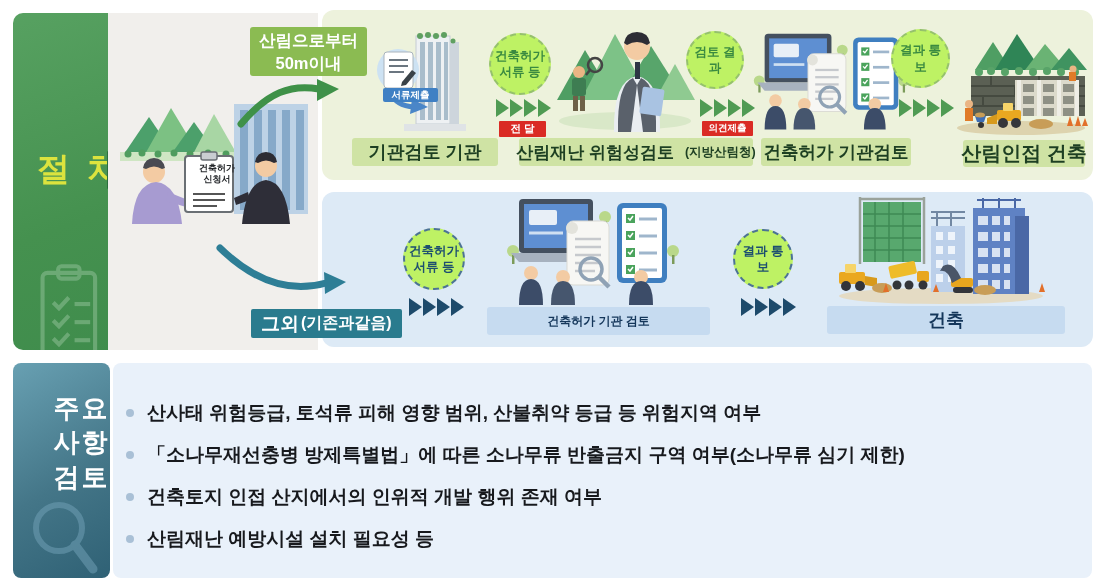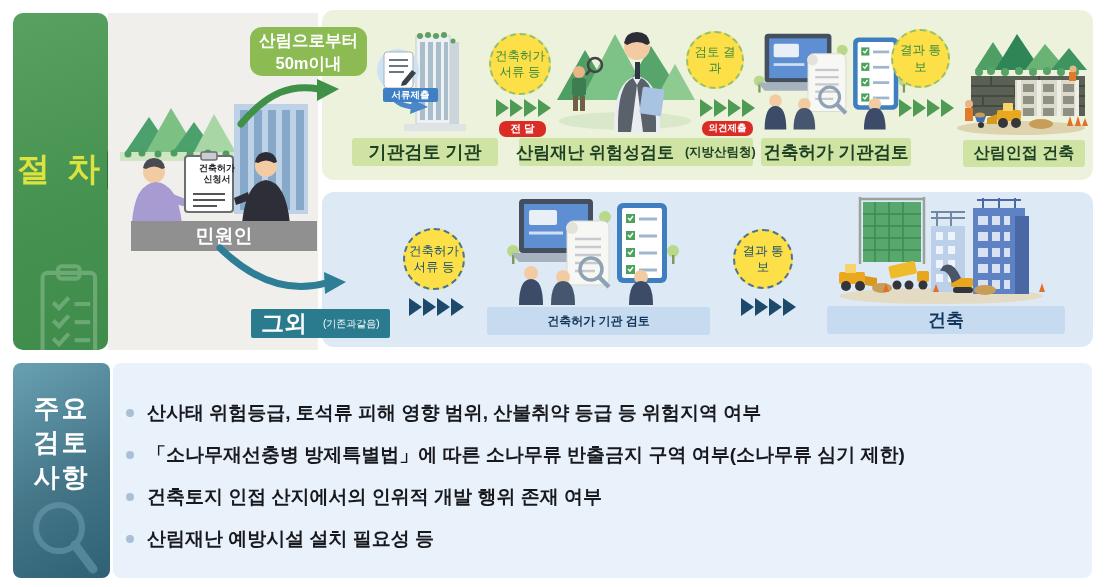--- a/index.html
+++ b/index.html
@@ -2,75 +2,75 @@
 <html><head>
 <meta charset="utf-8">
 <style>
   html,body{margin:0;padding:0;background:#fff;}
   .canvas{position:relative;width:1105px;height:587px;background:#ffffff;overflow:hidden;
           font-family:"Liberation Sans","DejaVu Sans",sans-serif;}
   .abs{position:absolute;}
 
   
   .side-green{position:absolute;left:13px;top:13px;width:95px;height:337px;border-radius:10px;
-    background:linear-gradient(160deg,#57a161 0%,#45914f 60%,#3f8c4c 100%);overflow:hidden;}
+    background:linear-gradient(160deg,#57a161 0%,#45914f 60%,#3f8c4c 100%);overflow:hidden;padding-left:40px;}
   .side-green-label{position:absolute;left:0;top:134px;width:100%;text-align:center;
     font-size:33px;font-weight:700;color:#dce33e;letter-spacing:4px;}
   .clip-mark{position:absolute;left:16px;top:250px;opacity:.55;}
   .side-tip{position:absolute;left:107px;top:151px;width:0;height:0;
     border-top:19px solid transparent;border-bottom:19px solid transparent;border-left:28px solid #2c6f3d;}
 
   
   .applicant-zone{position:absolute;left:108px;top:13px;width:210px;height:337px;background:#f1efec;}
   .illu{position:absolute;}
   .doc-text{position:absolute;left:187px;top:163px;width:60px;text-align:center;
     font-size:9px;font-weight:700;color:#26292c;line-height:1.2;z-index:6;}
   .doc-text span{display:block;}
   .minwonin{position:absolute;left:131px;top:221px;width:186px;height:30px;background:#909090;
     color:#fff;font-size:19px;font-weight:700;display:flex;align-items:center;justify-content:center;z-index:5;}
 
   
   .badge-forest{position:absolute;left:250px;top:27px;width:117px;height:49px;background:#8bbb52;
-    color:#fff;font-size:16.5px;font-weight:700;line-height:1.35;text-align:center;border-radius:12px;
+    color:#fff;font-size:16.5px;font-weight:700;line-height:1.35;text-align:center;border-radius:3px;
     display:flex;align-items:center;justify-content:center;z-index:8;}
   .badge-other{position:absolute;left:251px;top:309px;height:29px;padding:0 10px;background:#2a7b8e;
     color:#fff;border-radius:2px;display:flex;align-items:center;z-index:8;}
-  .badge-other .main{font-size:23px;font-weight:700;}
-  .badge-other .sub{font-size:10px;font-weight:400;margin-left:16px;}
+  .badge-other .main{font-size:19px;font-weight:700;}
+  .badge-other .sub{font-size:16px;font-weight:700;margin-left:2px;}
 
   
   .row1{position:absolute;left:322px;top:10px;width:771px;height:170px;background:#edf2dc;border-radius:12px;}
   .row2{position:absolute;left:322px;top:192px;width:771px;height:155px;background:#ddeaf6;border-radius:12px;}
 
   .slab{position:absolute;display:flex;align-items:center;justify-content:center;
     font-weight:700;border-radius:3px;white-space:nowrap;z-index:4;}
   .slab.green{background:#cfe3a4;color:#1d3f22;}
   .slab.blue{background:#c6dbf0;color:#14365a;}
   .slab .sub{font-size:12.5px;margin-left:3px;}
 
-  .circ{position:absolute;border-radius:50%;background:#fde047;display:flex;align-items:center;justify-content:center;
-    text-align:center;font-weight:400;line-height:1.3;padding:4px;box-sizing:border-box;z-index:4;}
+  .circ{position:absolute;border-radius:50%;background:#bef264;display:flex;align-items:center;justify-content:center;
+    text-align:center;font-weight:700;line-height:1.3;padding:4px;box-sizing:border-box;z-index:4;}
   .circ.green{border:2px dashed #95c16c;color:#3a8a40;font-size:12.5px;}
   .circ.navy{border:2px dashed #4c7394;color:#1d4f70;font-size:12.5px;}
 
   .tris{position:absolute;display:flex;gap:1px;z-index:4;}
   .tris i{display:block;width:13px;height:18px;clip-path:polygon(0 0,100% 50%,0 100%);}
   .tris.green i{background:#4f9b53;}
   .tris.navy i{background:#1d4a6b;}
 
-  .tag{position:absolute;background:#da2b24;color:#fff;font-weight:700;border-radius:7px;
+  .tag{position:absolute;background:#da2b24;color:#fff;font-weight:700;border-radius:1px;
     display:flex;align-items:center;justify-content:center;z-index:4;}
   .ribbon{position:absolute;background:#3f80c4;color:#fff;font-size:9.5px;font-weight:700;border-radius:2px;
     display:flex;align-items:center;justify-content:center;z-index:5;}
 
   
   .review-side{position:absolute;left:13px;top:363px;width:97px;height:215px;border-radius:8px;
     background:linear-gradient(150deg,#68a0b2 0%,#447688 55%,#2f6175 100%);overflow:hidden;}
   .review-side-lines{position:absolute;top:28px;left:0;width:100%;text-align:center;
-    color:#fff;font-size:26px;font-weight:700;line-height:1.32;}
+    color:#fff;font-size:26px;font-weight:700;line-height:1.32;padding-left:20px;}
   .review-side-lines div{letter-spacing:2px;}
   .mag-mark{position:absolute;left:18px;top:138px;opacity:.55;}
   .review-body{position:absolute;left:113px;top:363px;width:979px;height:215px;background:#e9f1fa;border-radius:8px;}
   .rev-item{position:absolute;left:126px;display:flex;align-items:center;gap:13px;height:26px;z-index:3;}
   .rev-item .dot{width:8px;height:8px;border-radius:50%;background:#a9c0d6;flex:none;}
   .rev-item .txt{font-size:19px;font-weight:700;color:#17191d;white-space:nowrap;}
 </style>
 </head>
 <body>
 
@@ -132,21 +132,20 @@
       <rect x="85" y="60" width="16" height="8" rx="2" fill="#c9cdd1" stroke="#6a6f74" stroke-width="1.5"></rect>
       <line x1="77" y1="102" x2="109" y2="102" stroke="#555" stroke-width="2"></line>
       <line x1="77" y1="108" x2="109" y2="108" stroke="#555" stroke-width="2"></line>
       <line x1="77" y1="114" x2="101" y2="114" stroke="#555" stroke-width="2"></line>
     </g>
   </svg>
   <div class="doc-text">
     <span>건축허가</span>
     <span>신청서</span>
   </div>
-  <div class="minwonin">민원인</div>
 
   <div class="badge-forest">산림으로부터 50m이내</div>
 
   <svg class="abs" style="left:233px;top:76px;z-index:7" width="110" height="55" viewBox="0 0 110 55">
     <path d="M8,48 C35,16 58,8 86,13" fill="none" stroke="#3f9148" stroke-width="7" stroke-linecap="round"></path>
     <polygon points="84,3 106,13 84,25" fill="#3f9148"></polygon>
   </svg>
   <svg class="abs" style="left:214px;top:242px;z-index:7" width="138" height="55" viewBox="0 0 138 55">
     <path d="M6,6 C45,44 80,50 112,41" fill="none" stroke="#2e7e96" stroke-width="7" stroke-linecap="round"></path>
     <polygon points="110,30 132,40 111,52" fill="#2e7e96"></polygon>
@@ -345,21 +344,21 @@
     <ellipse cx="25" cy="85" rx="5" ry="2.5" fill="#c89d57"></ellipse>
     <ellipse cx="86" cy="94" rx="12" ry="5" fill="#c89d57"></ellipse>
     <g fill="#e2702a">
         <polygon points="112,96 115,86 118,96"></polygon>
         <polygon points="120,96 123,86 126,96"></polygon>
         <polygon points="127,96 130,88 133,96"></polygon>
       </g>
     <circle cx="118" cy="39" r="3.5" fill="#eab584"></circle>
       <rect x="114" y="42" width="7" height="9" fill="#e07b28"></rect>
   </svg>
-  <div class="slab green" style="left:963px;top:140px;width:122px;height:27px;font-size:16px;">산림인접 건축</div>
+  <div class="slab green" style="left:963px;top:140px;width:122px;height:27px;font-size:20px;">산림인접 건축</div>
 
   <div class="row2"></div>
 
   <div class="circ navy" style="left:403px;top:228px;width:62px;height:62px;">건축허가 서류 등</div>
   <div class="tris navy" style="left:409px;top:298px;">
       <i></i>
       <i></i>
       <i></i>
       <i></i>
     </div>
@@ -492,22 +491,22 @@
         <polygon points="50,104 53,95 56,104"></polygon>
         <polygon points="100,104 103,96 106,104"></polygon>
         <polygon points="206,104 209,95 212,104"></polygon>
       </g>
   </svg>
   <div class="slab blue" style="left:827px;top:306px;width:238px;height:28px;font-size:18px;">건축</div>
 
   <div class="review-side">
     <div class="review-side-lines">
       <div>주요</div>
+      <div>사항</div>
       <div>검토</div>
-      <div>사항</div>
     </div>
     <svg class="mag-mark" width="70" height="75" viewBox="0 0 70 75">
       <circle cx="28" cy="27" r="23" fill="none" stroke="#6f9fb4" stroke-width="6"></circle>
       <line x1="44" y1="44" x2="62" y2="68" stroke="#6f9fb4" stroke-width="9" stroke-linecap="round"></line>
     </svg>
   </div>
   <div class="review-body"></div>
 
   <div class="rev-item" style="top:400px;">
     <span class="dot"></span>

